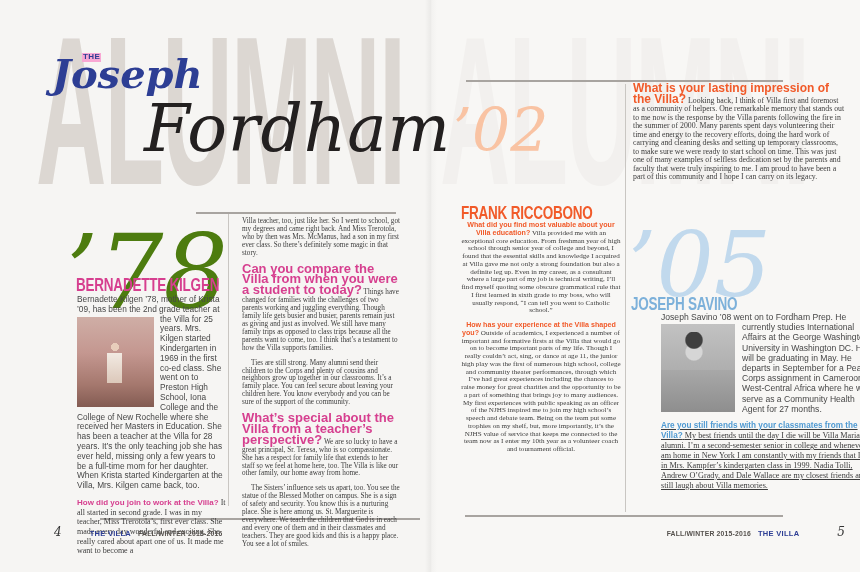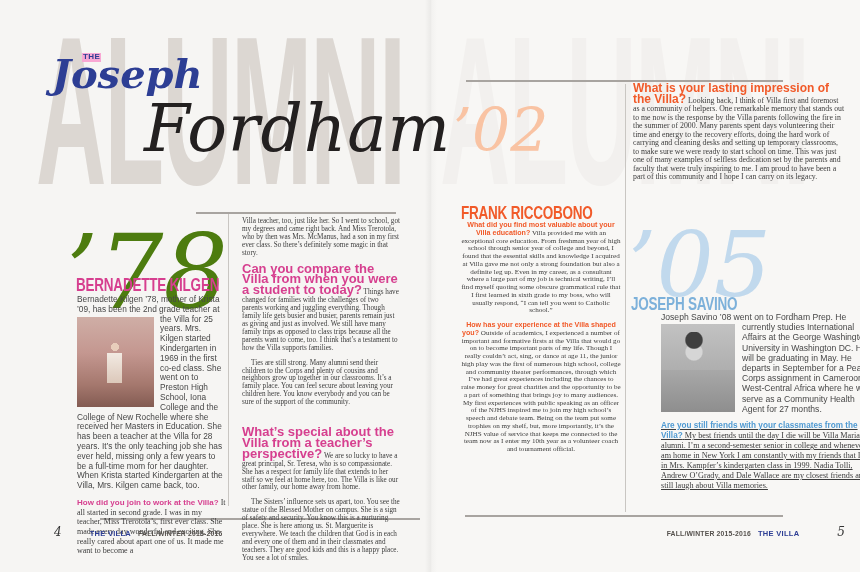--- a/index.html
+++ b/index.html
@@ -138,21 +138,21 @@
 <div class="abs name name-b">BERNADETTE KILGEN</div>
 <div class="abs col col-b">
   <p class="intro-sans"><span>Bernadette Kilgen ’78, mother of Krista ’09, has been the 2nd grade teacher at the </span><span class="photo photo-b"></span><span>Villa for 25 years. Mrs. Kilgen started Kindergarten in 1969 in the first co-ed class. She went on to Preston High School, Iona College and the College of New Rochelle where she received her Masters in Education. She has been a teacher at the Villa for 28 years. It’s the only teaching job she has ever held, missing only a few years to be a full-time mom for her daughter. When Krista started Kindergarten at the Villa, Mrs. Kilgen came back, too.</span></p>
   <p class="serif"><span class="q q-pink">How did you join to work at the Villa?</span> <span>It all started in second grade. I was in my teacher, Miss Trerotola’s, first ever class. She made every day wonderful and exciting. She really cared about apart one of us. It made me want to become a</span></p>
 </div>
 
 <div class="abs col col2 serif">
   <p class="serif">Villa teacher, too, just like her. So I went to school, got my degrees and came right back. And Miss Trerotola, who by then was Mrs. McManus, had a son in my first ever class. So there’s definitely some magic in that story.</p>
   <p class="serif"><span class="q q-pink">Can you compare the Villa from when you were a student to today?</span> <span>Things have changed for families with the challenges of two parents working and juggling everything. Though family life gets busier and busier, parents remain just as giving and just as involved. We still have many family trips as opposed to class trips because all the parents want to come, too. I think that’s a testament to how the Villa supports families.</span></p>
   <p class="serif cont">Ties are still strong. Many alumni send their children to the Corps and plenty of cousins and neighbors grow up together in our classrooms. It’s a family place. You can feel secure about leaving your children here. You know everybody and you can be sure of the support of the community.</p>
-  <p class="serif" style="margin-top:21px"><span class="q q-pink">What’s special about the Villa from a teacher’s perspective?</span> <span>We are so lucky to have a great principal, Sr. Teresa, who is so compassionate. She has a respect for family life that extends to her staff so we feel at home here, too. The Villa is like our other family, our home away from home.</span></p>
+  <p class="serif" style="margin-top:7px"><span class="q q-pink">What’s special about the Villa from a teacher’s perspective?</span> <span>We are so lucky to have a great principal, Sr. Teresa, who is so compassionate. She has a respect for family life that extends to her staff so we feel at home here, too. The Villa is like our other family, our home away from home.</span></p>
   <p class="serif cont">The Sisters’ influence sets us apart, too. You see the statue of the Blessed Mother on campus. She is a sign of safety and security. You know this is a nurturing place. She is here among us. St. Marguerite is everywhere. We teach the children that God is in each and every one of them and in their classmates and teachers. They are good kids and this is a happy place. You see a lot of smiles.</p>
 </div>
 
 <div class="abs year year-02">’02</div>
 <div class="abs name name-f">FRANK RICCOBONO</div>
 <div class="abs col col-f">
   <p class="serif"><span class="q q-orange">What did you find most valuable about your Villa education?</span> <span>Villa provided me with an exceptional core education. From freshman year of high school through senior year of college and beyond, I found that the essential skills and knowledge I acquired at Villa gave me not only a strong foundation but also a definite leg up. Even in my career, as a consultant where a large part of my job is technical writing, I’ll find myself quoting some obscure grammatical rule that I first learned in sixth grade to my boss, who will usually respond, “I can tell you went to Catholic school.”</span></p>
   <p class="serif"><span class="q q-orange">How has your experience at the Villa shaped you?</span> <span>Outside of academics, I experienced a number of important and formative firsts at the Villa that would go on to become important parts of my life. Though I really couldn’t act, sing, or dance at age 11, the junior high play was the first of numerous high school, college and community theater performances, through which I’ve had great experiences including the chances to raise money for great charities and the opportunity to be a part of something that brings joy to many audiences. My first experiences with public speaking as an officer of the NJHS inspired me to join my high school’s speech and debate team. Being on the team put some trophies on my shelf, but, more importantly, it’s the NJHS value of service that keeps me connected to the team now as I enter my 10th year as a volunteer coach and tournament official.</span></p>
 </div>
 

